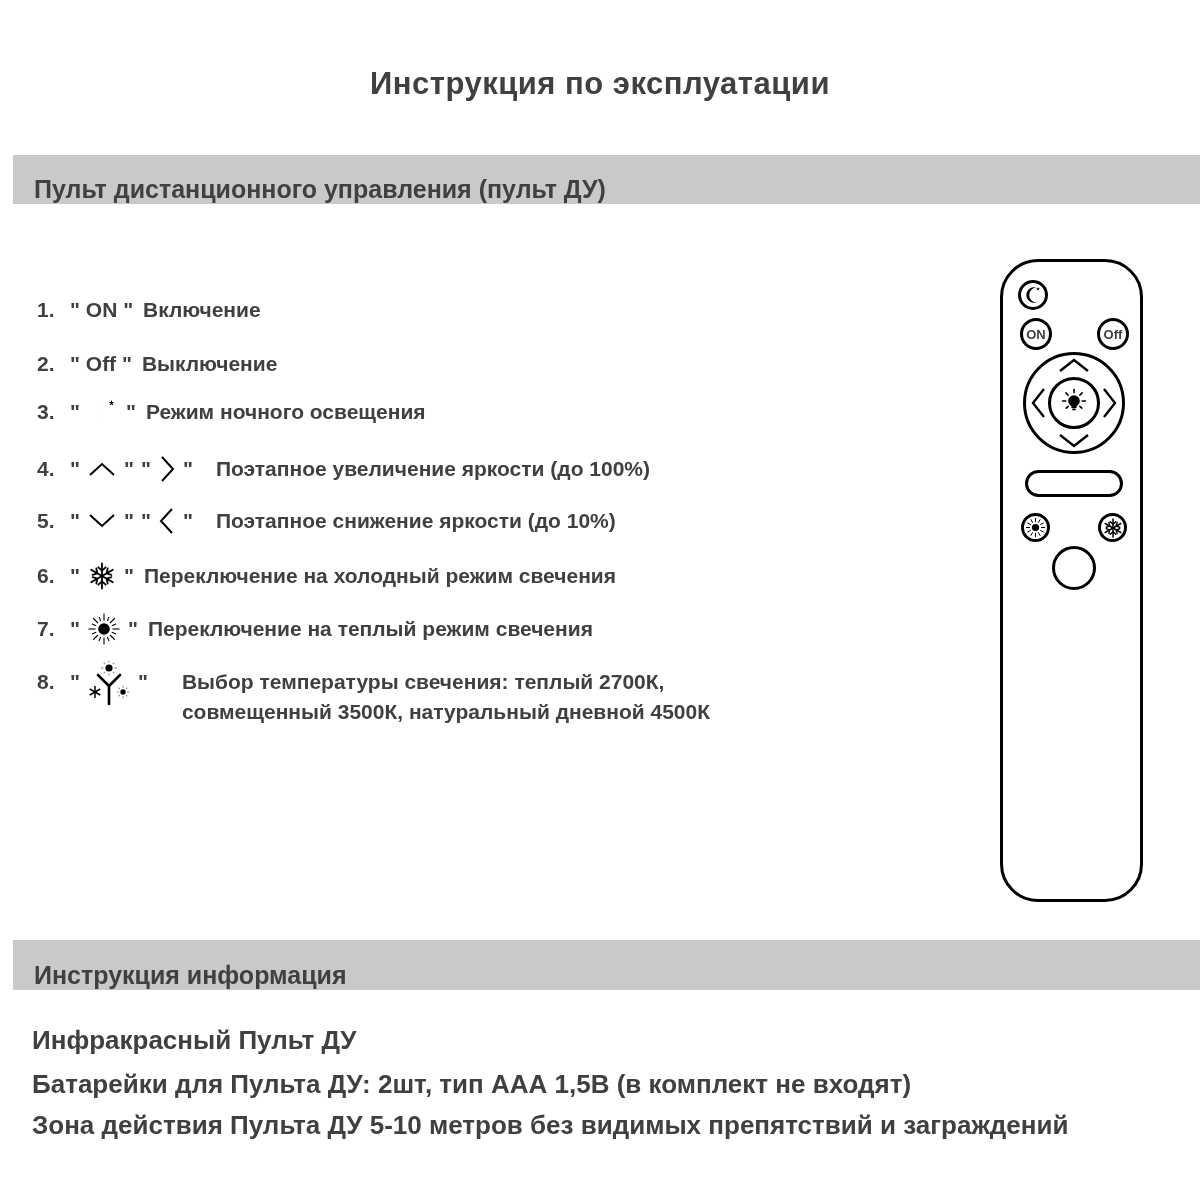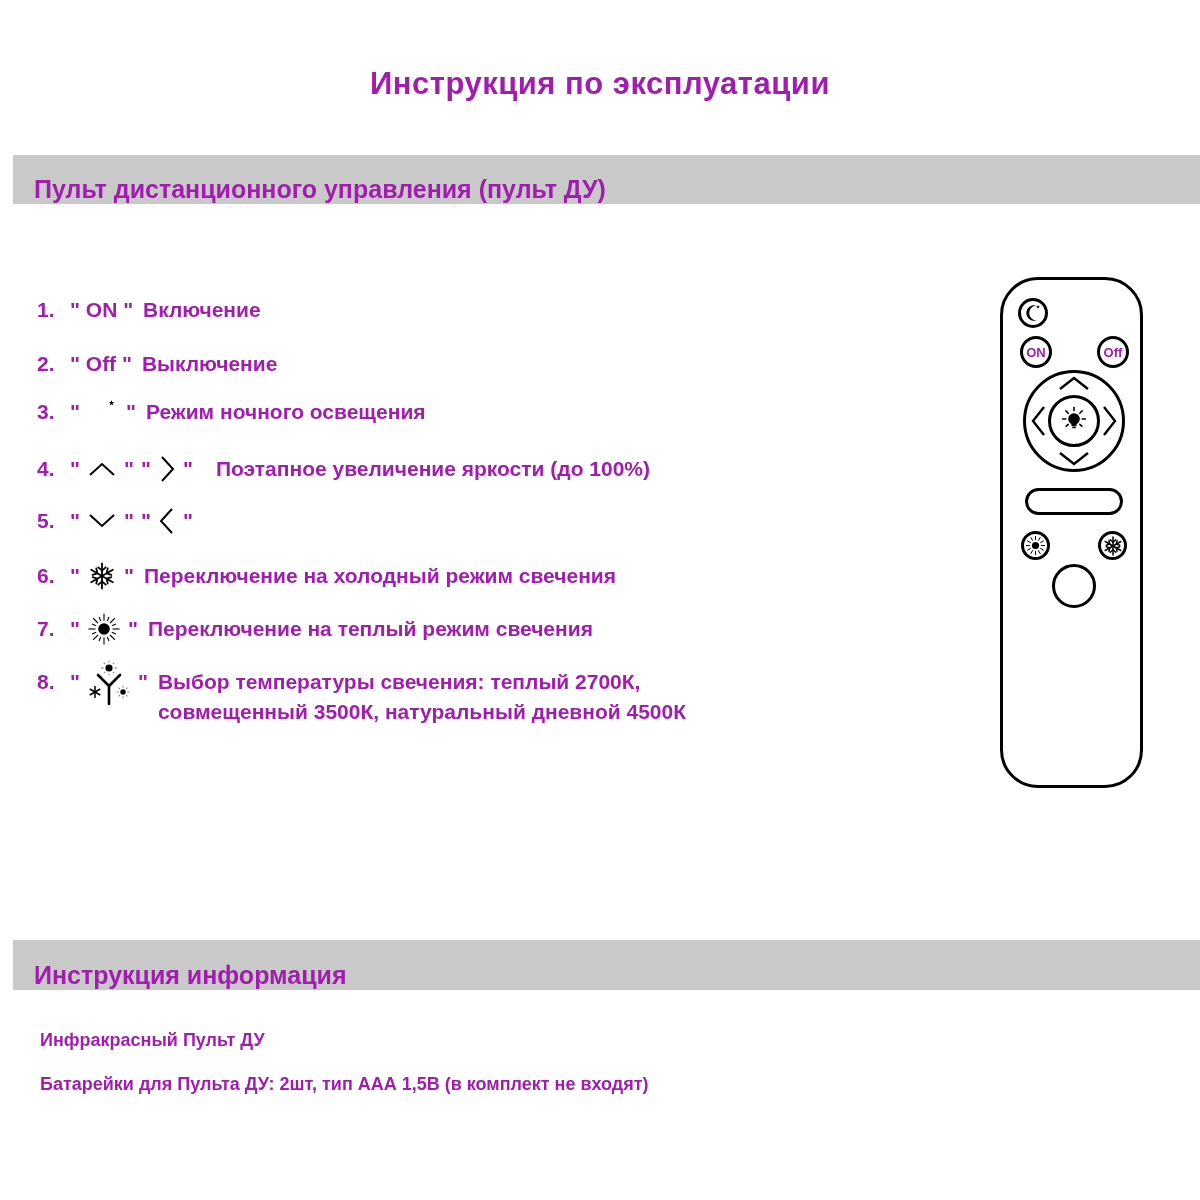--- a/index.html
+++ b/index.html
@@ -1,38 +1,38 @@
 <!DOCTYPE html>
 <html><head>
 <meta charset="utf-8">
 <style>
   html,body{margin:0;padding:0;background:#fff;}
   #page{position:relative;width:1200px;height:1200px;background:#ffffff;
-        font-family:"Liberation Sans",sans-serif;font-weight:700;color:#a21caf;overflow:hidden;}
+        font-family:"Liberation Sans",sans-serif;font-weight:700;color:#404040;overflow:hidden;}
   .title{position:absolute;top:66px;left:0;width:1200px;text-align:center;
          font-size:31px;letter-spacing:0.5px;}
   .bar{position:absolute;left:13px;right:0;height:49px;background:#c9c9c9;
        display:flex;align-items:flex-end;padding-left:21px;box-sizing:border-box;font-size:25px;}
   #bar-remote{top:155px;}
   #bar-tech{top:940px;height:50px;}
   .list-item{position:absolute;left:37px;display:flex;align-items:center;gap:7px;
              font-size:21px;height:30px;white-space:nowrap;}
   .num{display:inline-block;min-width:26px;}
   .q{display:inline-block;}
   .label{margin-left:3px;}
   .label.gap{margin-left:16px;text-align:center;}
   .item8{align-items:flex-start;height:auto;}
   .item8 .num,.item8 .q{line-height:30px;}
   .item8 svg{margin-top:-7px;}
   .label8col{display:flex;flex-direction:column;margin-left:3px;}
-  .label8col span{line-height:30px;}
-  .tech-line{position:absolute;left:40px;font-size:18px;line-height:26px;white-space:nowrap;text-align:center;}
+  .label8col span{line-height:30px;margin-left:24px;}
+  .tech-line{position:absolute;left:32px;font-size:26px;line-height:26px;white-space:nowrap;text-align:center;}
   #tech-line-0{top:1027px;} #tech-line-1{top:1071px;} #tech-line-2{top:1112px;}
   
-  #remote{position:absolute;left:1000px;top:277px;width:143px;height:511px;
+  #remote{position:absolute;left:1000px;top:259px;width:143px;height:643px;
           border:3px solid #000;border-radius:38px;box-sizing:border-box;background:#fff;}
   .rbtn{position:absolute;border:3px solid #000;border-radius:50%;background:#fff;
         display:flex;align-items:center;justify-content:center;box-sizing:border-box;}
   #r-moon{left:15px;top:18px;width:30px;height:30px;}
   #r-on{left:17px;top:56px;width:32px;height:32px;font-size:13px;}
   #r-off{left:94px;top:56px;width:32px;height:32px;font-size:13px;align-items:center;}
   #r-dpad{position:absolute;left:20px;top:90px;width:102px;height:102px;
           border:3px solid #000;border-radius:50%;box-sizing:border-box;}
   #r-dpad-inner{position:absolute;left:45px;top:115px;width:52px;height:52px;
           border:3px solid #000;border-radius:50%;box-sizing:border-box;
@@ -98,20 +98,21 @@
     <span class="q">"</span>
     <svg width="30" height="18" viewBox="0 0 30 18">
       <polyline points="3,3 15,14 27,3" fill="none" stroke="#000" stroke-width="2"></polyline>
     </svg>
     <span class="q">"</span>
     <span class="q">"</span>
     <svg width="18" height="30" viewBox="0 0 18 30">
       <polyline points="14,3 3,15 14,27" fill="none" stroke="#000" stroke-width="2"></polyline>
     </svg>
     <span class="q">"</span>
+    <span class="label gap">Поэтапное снижение яркости (до 10%)</span>
   </div>
 
   <div class="list-item" style="top:561px">
     <span class="num">6.</span>
     <span class="q">"</span>
     <svg width="30" height="30" viewBox="0 0 30 30">
       <g stroke="#000" stroke-width="1.8" fill="none" stroke-linecap="round">
         <line x1="15" y1="2.5" x2="15" y2="27.5"></line>
         <line x1="15" y1="2.5" x2="15" y2="27.5" transform="rotate(60 15 15)"></line>
         <line x1="15" y1="2.5" x2="15" y2="27.5" transform="rotate(120 15 15)"></line>
@@ -279,14 +280,15 @@
     </div>
     <div class="rbtn" id="r-plain"></div>
   </div>
 
   <div class="bar" id="bar-tech">
     <span>Инструкция информация</span>
   </div>
 
   <div class="tech-line" id="tech-line-0">Инфракрасный Пульт ДУ</div>
   <div class="tech-line" id="tech-line-1">Батарейки для Пульта ДУ: 2шт, тип ААА 1,5В (в комплект не входят)</div>
+  <div class="tech-line" id="tech-line-2">Зона действия Пульта ДУ 5-10 метров без видимых препятствий и заграждений</div>
 
 </div>
 
 </body></html>

